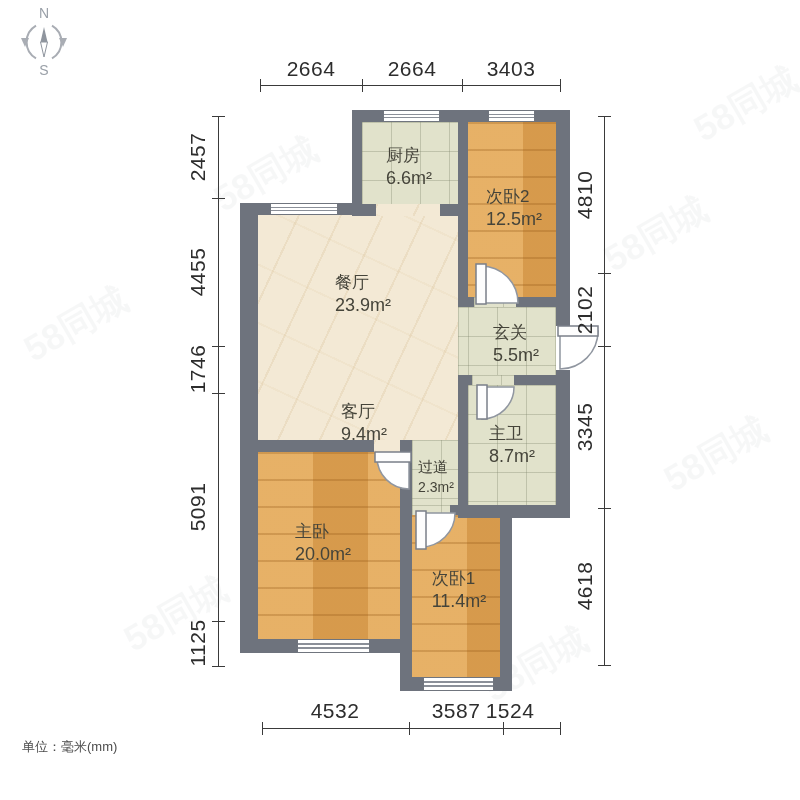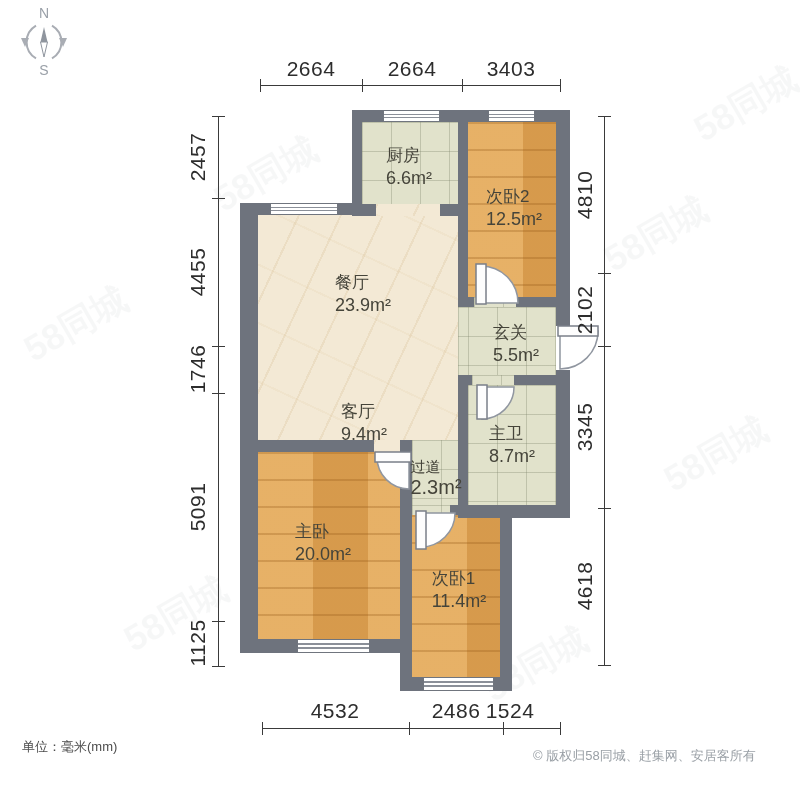--- a/index.html
+++ b/index.html
@@ -23,21 +23,21 @@
   .whitefill{background:#ffffff;}
   
   .wall{position:absolute;background:#6e737d;}
   .win{position:absolute;border:1px solid #70757e;box-sizing:border-box;}
   .win-h{background:linear-gradient(to bottom,#fff 0 28%,#8a8f98 28% 38%,#fff 38% 62%,#8a8f98 62% 72%,#fff 72% 100%);}
   
   .room-label{position:absolute;transform:translateX(-50%);text-align:left;
               color:#45443a;line-height:22px;font-size:17px;white-space:nowrap;}
   .room-label .area{font-size:18px;}
   .room-label.small{font-size:15px;line-height:20px;}
-  .room-label.small .area{font-size:20px;}
+  .room-label.small .area{font-size:14px;}
   
   .dim-line{position:absolute;background:#3a3a3a;}
   .tick{position:absolute;background:#3a3a3a;}
   .dim-label{position:absolute;color:#2d2d2d;font-size:21px;letter-spacing:.5px;white-space:nowrap;}
   .dim-label.hc{transform:translateX(-50%);}
   .dim-label.vc{transform:translate(-50%,-50%) rotate(-90deg);}
   
   .note{position:absolute;color:#4c4c4c;font-size:13px;white-space:nowrap;}
   .copyright{position:absolute;color:#9aa0a6;font-size:13px;white-space:nowrap;}
   svg{position:absolute;left:0;top:0;}
@@ -172,21 +172,21 @@
   <div class="dim-label hc" style="left:311px;top:57px">2664</div>
   <div class="dim-label hc" style="left:412px;top:57px">2664</div>
   <div class="dim-label hc" style="left:511px;top:57px">3403</div>
 
   <div class="dim-line" style="left:262px;top:728px;width:298px;height:1px"></div>
   <div class="tick" style="left:262px;top:722px;width:1px;height:13px"></div>
   <div class="tick" style="left:409px;top:722px;width:1px;height:13px"></div>
   <div class="tick" style="left:503px;top:722px;width:1px;height:13px"></div>
   <div class="tick" style="left:560px;top:722px;width:1px;height:13px"></div>
   <div class="dim-label hc" style="left:335px;top:699px">4532</div>
-  <div class="dim-label hc" style="left:456px;top:699px">2486</div>
+  <div class="dim-label hc" style="left:456px;top:699px">3587</div>
   <div class="dim-label hc" style="left:510px;top:699px">1524</div>
 
   <div class="dim-line" style="left:218px;top:116px;width:1px;height:550px"></div>
   <div class="tick" style="left:212px;top:116px;width:13px;height:1px"></div>
   <div class="tick" style="left:212px;top:198px;width:13px;height:1px"></div>
   <div class="tick" style="left:212px;top:346px;width:13px;height:1px"></div>
   <div class="tick" style="left:212px;top:393px;width:13px;height:1px"></div>
   <div class="tick" style="left:212px;top:621px;width:13px;height:1px"></div>
   <div class="tick" style="left:212px;top:666px;width:13px;height:1px"></div>
   <div class="dim-label vc" style="left:198px;top:157px">2457</div>
@@ -200,15 +200,14 @@
   <div class="tick" style="left:598px;top:273px;width:13px;height:1px"></div>
   <div class="tick" style="left:598px;top:346px;width:13px;height:1px"></div>
   <div class="tick" style="left:598px;top:508px;width:13px;height:1px"></div>
   <div class="tick" style="left:598px;top:665px;width:13px;height:1px"></div>
   <div class="dim-label vc" style="left:585px;top:195px">4810</div>
   <div class="dim-label vc" style="left:585px;top:310px">2102</div>
   <div class="dim-label vc" style="left:585px;top:427px">3345</div>
   <div class="dim-label vc" style="left:585px;top:586px">4618</div>
 
   <div class="note" style="left:22px;top:738px">单位：毫米(mm)</div>
-  <div class="copyright" style="left:533px;top:747px">© 版权归58同城、赶集网、安居客所有</div>
 
 </div>
 
 </body></html>

